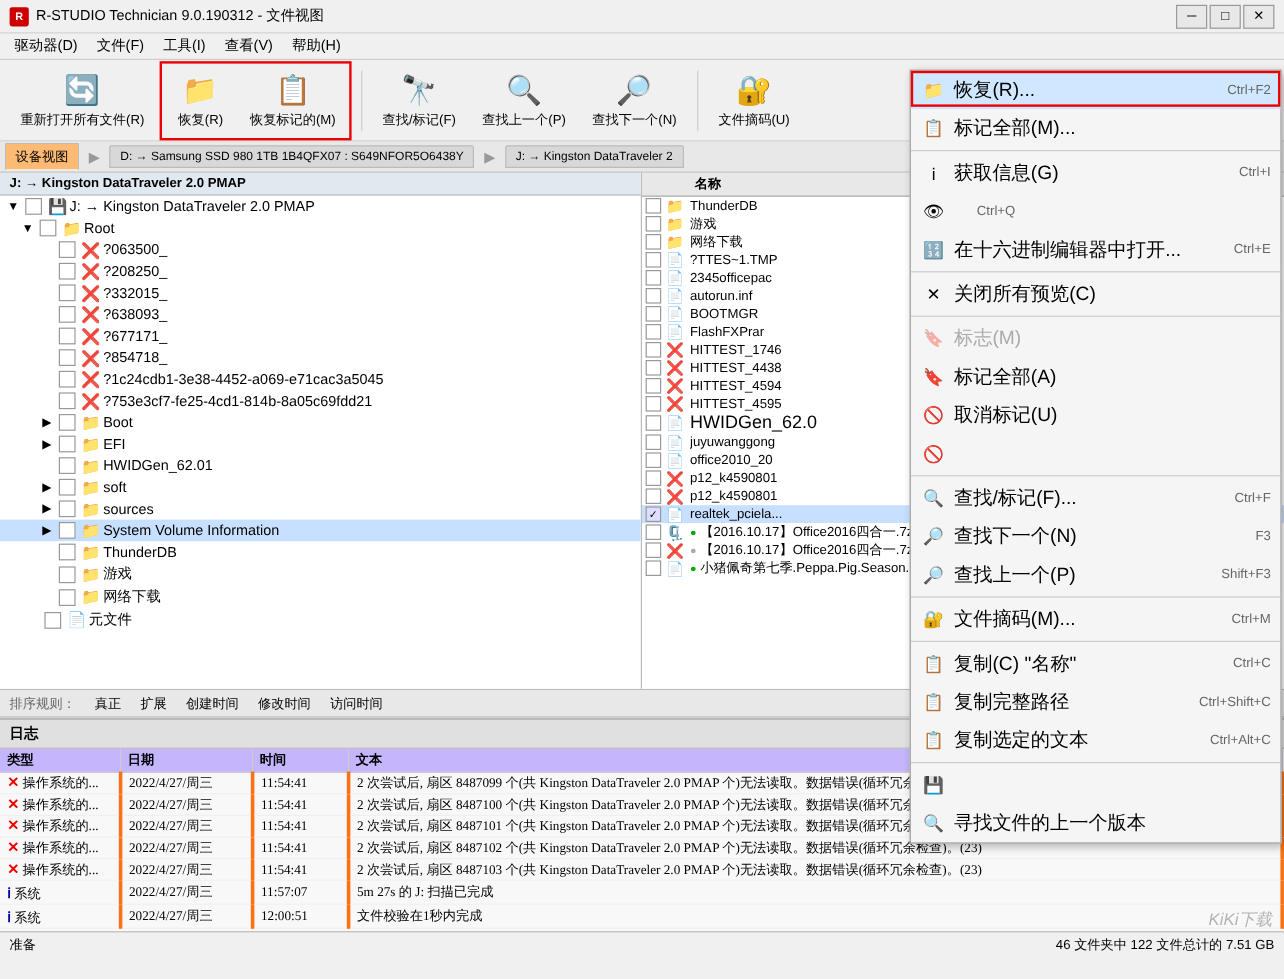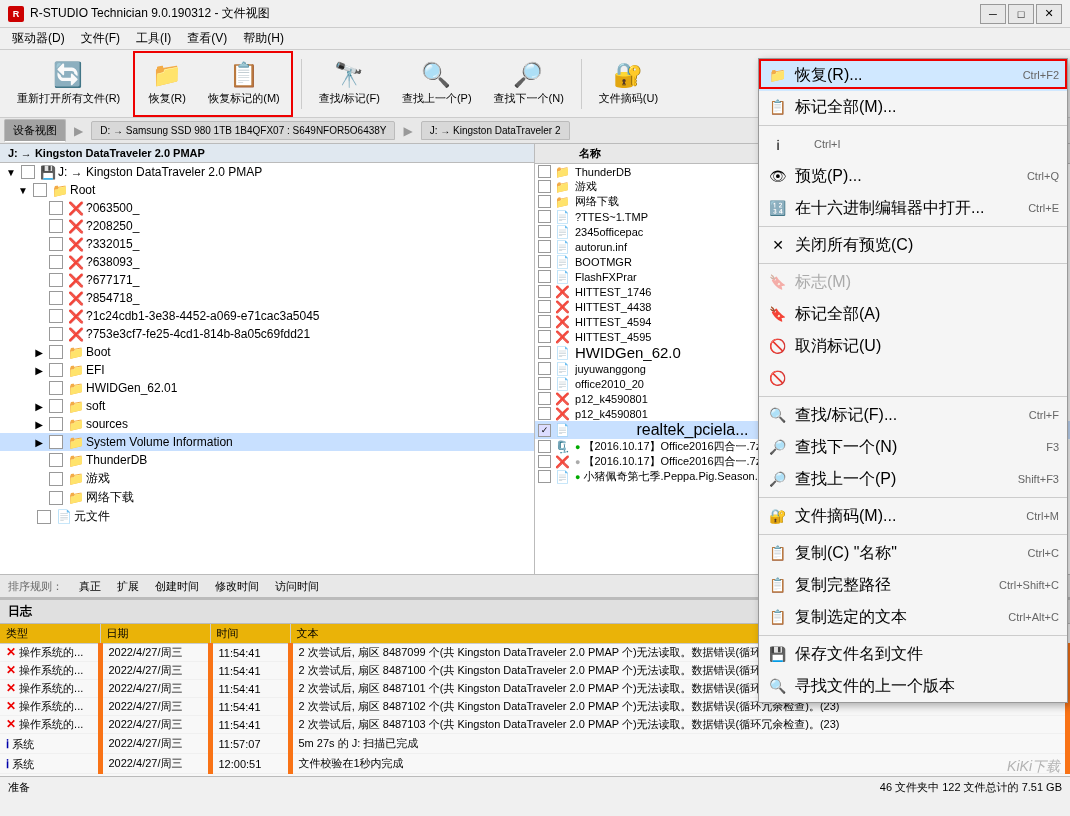--- a/index.html
+++ b/index.html
@@ -20,21 +20,21 @@
     
     .toolbar { background: #f0f0f0; height: 68px; display: flex; align-items: center; padding: 4px 8px; border-bottom: 1px solid #ccc; gap: 4px; }
     .toolbar-btn { display: flex; flex-direction: column; align-items: center; justify-content: center; padding: 4px 8px; cursor: pointer; border: 1px solid transparent; min-width: 60px; height: 58px; gap: 2px; }
     .toolbar-icon { font-size: 24px; }
     .toolbar-label { font-size: 11px; text-align: center; white-space: nowrap; }
     .toolbar-sep { width: 1px; height: 50px; background: #ccc; margin: 0 4px; }
 
     
     .tabs-bar { background: #e8e8e8; height: 26px; display: flex; align-items: center; padding: 0 4px; border-bottom: 1px solid #bbb; gap: 4px; }
     .tab-item { padding: 3px 8px; cursor: pointer; font-size: 11px; background: #d8d8d8; border: 1px solid #bbb; border-radius: 2px 2px 0 0; }
-    .tab-item.active { background: #a3a3a3; border-bottom: 1px solid #fff; }
+    .tab-item.active { background: #fdba74; border-bottom: 1px solid #fff; }
     .tab-sep { color: #999; padding: 0 4px; }
 
     
     .main-content { display: flex; height: 430px; }
 
     
     .left-panel { width: 535px; border-right: 1px solid #bbb; overflow: hidden; background: #fff; }
     .panel-header { background: #e0e8f0; padding: 3px 8px; font-size: 11px; font-weight: bold; border-bottom: 1px solid #bbb; }
     .tree-container { overflow: auto; height: 400px; }
     .tree-item { display: flex; align-items: center; padding: 1px 0; cursor: pointer; white-space: nowrap; }
@@ -53,22 +53,22 @@
     .view-controls { margin-left: auto; display: flex; align-items: center; gap: 8px; }
     .view-btn { padding: 2px 6px; border: 1px solid #bbb; background: #f0f0f0; cursor: pointer; font-size: 11px; }
     .view-btn.active { background: #d0d8e0; }
 
     
     .log-section { background: #f8f8f8; border-top: 2px solid #bbb; height: 178px; }
     .log-header { background: #e0e0e0; height: 24px; display: flex; align-items: center; padding: 0 8px; border-bottom: 1px solid #bbb; }
     .log-title { font-size: 12px; font-weight: bold; flex: 1; }
     .log-close { cursor: pointer; font-size: 14px; color: #666; }
     .log-table { width: 100%; }
-    .log-table th { background: #eab308; padding: 2px 6px; font-size: 11px; font-weight: normal; text-align: left; border-bottom: 1px solid #ccc; border-right: 1px solid #ccc; }
-    .log-table td { padding: 1px 6px; font-size: 11px; border-bottom: 1px solid #f0f0f0; border-right: 5px solid #f97316; }
+    .log-table th { background: #c4b5fd; padding: 2px 6px; font-size: 11px; font-weight: bold; text-align: left; border-bottom: 1px solid #ccc; border-right: 1px solid #ccc; }
+    .log-table td { padding: 1px 6px; font-size: 11px; border-bottom: 1px solid #f0f0f0; border-right: 3px solid #f97316; font-family: Liberation Serif, serif; }
 
     
     .bottom-status { background: #f0f0f0; height: 22px; display: flex; align-items: center; padding: 0 8px; border-top: 1px solid #bbb; justify-content: space-between; font-size: 11px; }
 
     
     .context-menu { position: absolute; top: 14px; right: 0px; width: 320px; background: #f5f5f5; border: 1px solid #999; box-shadow: 3px 3px 8px rgba(0,0,0,0.3); z-index: 100; }
     .ctx-item { display: flex; align-items: center; padding: 5px 8px; cursor: pointer; position: relative; }
     .ctx-item.highlighted { background: #d0e8ff; }
     .ctx-item.separator { border-top: 1px solid #ccc; margin-top: 2px; padding-top: 7px; }
     .ctx-item-icon { width: 22px; height: 22px; margin-right: 6px; display: flex; align-items: center; justify-content: center; font-size: 14px; flex-shrink: 0; }
@@ -465,21 +465,21 @@
     <td style="font-size:11px; overflow:hidden; max-width:200px; white-space:nowrap; text-overflow:ellipsis;"> p12_k4590801</td>
     <td style="text-align:right; padding-right:8px; font-size:11px; width:110px;"></td>
     <td style="font-size:11px; width:90px;">6/2...</td>
     <td style="font-size:11px; width:60px;">2021/</td>
   </tr>
             <tr style="background: rgb(200, 224, 255);">
     <td style="width:20px; padding:1px 3px;">
       <div style="width:13px;height:13px;border:1px solid #999;background:#ddf;display:flex;align-items:center;justify-content:center;font-size:9px;">✓</div>
     </td>
     <td style="width:20px; font-size:12px;">📄</td>
-    <td style="font-size:16px; overflow:hidden; max-width:200px; white-space:nowrap; text-overflow:ellipsis;text-align:center;"> realtek_pciela...</td>
+    <td style="font-size:11px; overflow:hidden; max-width:200px; white-space:nowrap; text-overflow:ellipsis;"> realtek_pciela...</td>
     <td style="text-align:right; padding-right:8px; font-size:11px; width:110px;"></td>
     <td style="font-size:11px; width:90px;">5/2...</td>
     <td style="font-size:11px; width:60px;">2021/</td>
   </tr>
             <tr>
     <td style="width:20px; padding:1px 3px;">
       <div style="width:13px;height:13px;border:1px solid #999;background:white;display:flex;align-items:center;justify-content:center;font-size:9px;"></div>
     </td>
     <td style="width:20px; font-size:12px;">🗜️</td>
     <td style="font-size:11px; overflow:hidden; max-width:200px; white-space:nowrap; text-overflow:ellipsis;"><span style="color:#00aa00;font-size:9px;">●</span> 【2016.10.17】Office2016四合一.7z</td>
@@ -608,25 +608,25 @@
     <span class="ctx-item-label">恢复(R)...</span>
     <span class="ctx-item-shortcut">Ctrl+F2</span>
   </div>
   <div class="ctx-item">
     <div class="ctx-item-icon">📋</div>
     <span class="ctx-item-label">标记全部(M)...</span>
     <span class="ctx-item-shortcut"></span>
   </div>
   <div class="ctx-item separator">
     <div class="ctx-item-icon">ℹ</div>
+    <span class="ctx-item-label">获取信息(G)</span>
     <span class="ctx-item-shortcut">Ctrl+I</span>
   </div>
   <div class="ctx-item">
     <div class="ctx-item-icon">👁</div>
-    <span class="ctx-item-label">预览(P)...</span>
     <span class="ctx-item-shortcut">Ctrl+Q</span>
   </div>
   <div class="ctx-item">
     <div class="ctx-item-icon">🔢</div>
     <span class="ctx-item-label">在十六进制编辑器中打开...</span>
     <span class="ctx-item-shortcut">Ctrl+E</span>
   </div>
   <div class="ctx-item separator">
     <div class="ctx-item-icon">✕</div>
     <span class="ctx-item-label">关闭所有预览(C)</span>
@@ -681,21 +681,20 @@
     <span class="ctx-item-label">复制完整路径</span>
     <span class="ctx-item-shortcut">Ctrl+Shift+C</span>
   </div>
   <div class="ctx-item">
     <div class="ctx-item-icon">📋</div>
     <span class="ctx-item-label">复制选定的文本</span>
     <span class="ctx-item-shortcut">Ctrl+Alt+C</span>
   </div>
   <div class="ctx-item separator">
     <div class="ctx-item-icon">💾</div>
-    <span class="ctx-item-label">保存文件名到文件</span>
     <span class="ctx-item-shortcut"></span>
   </div>
   <div class="ctx-item">
     <div class="ctx-item-icon">🔍</div>
     <span class="ctx-item-label">寻找文件的上一个版本</span>
     <span class="ctx-item-shortcut"></span>
   </div>
 </div>
 
 <div class="watermark">KiKi下载</div>

